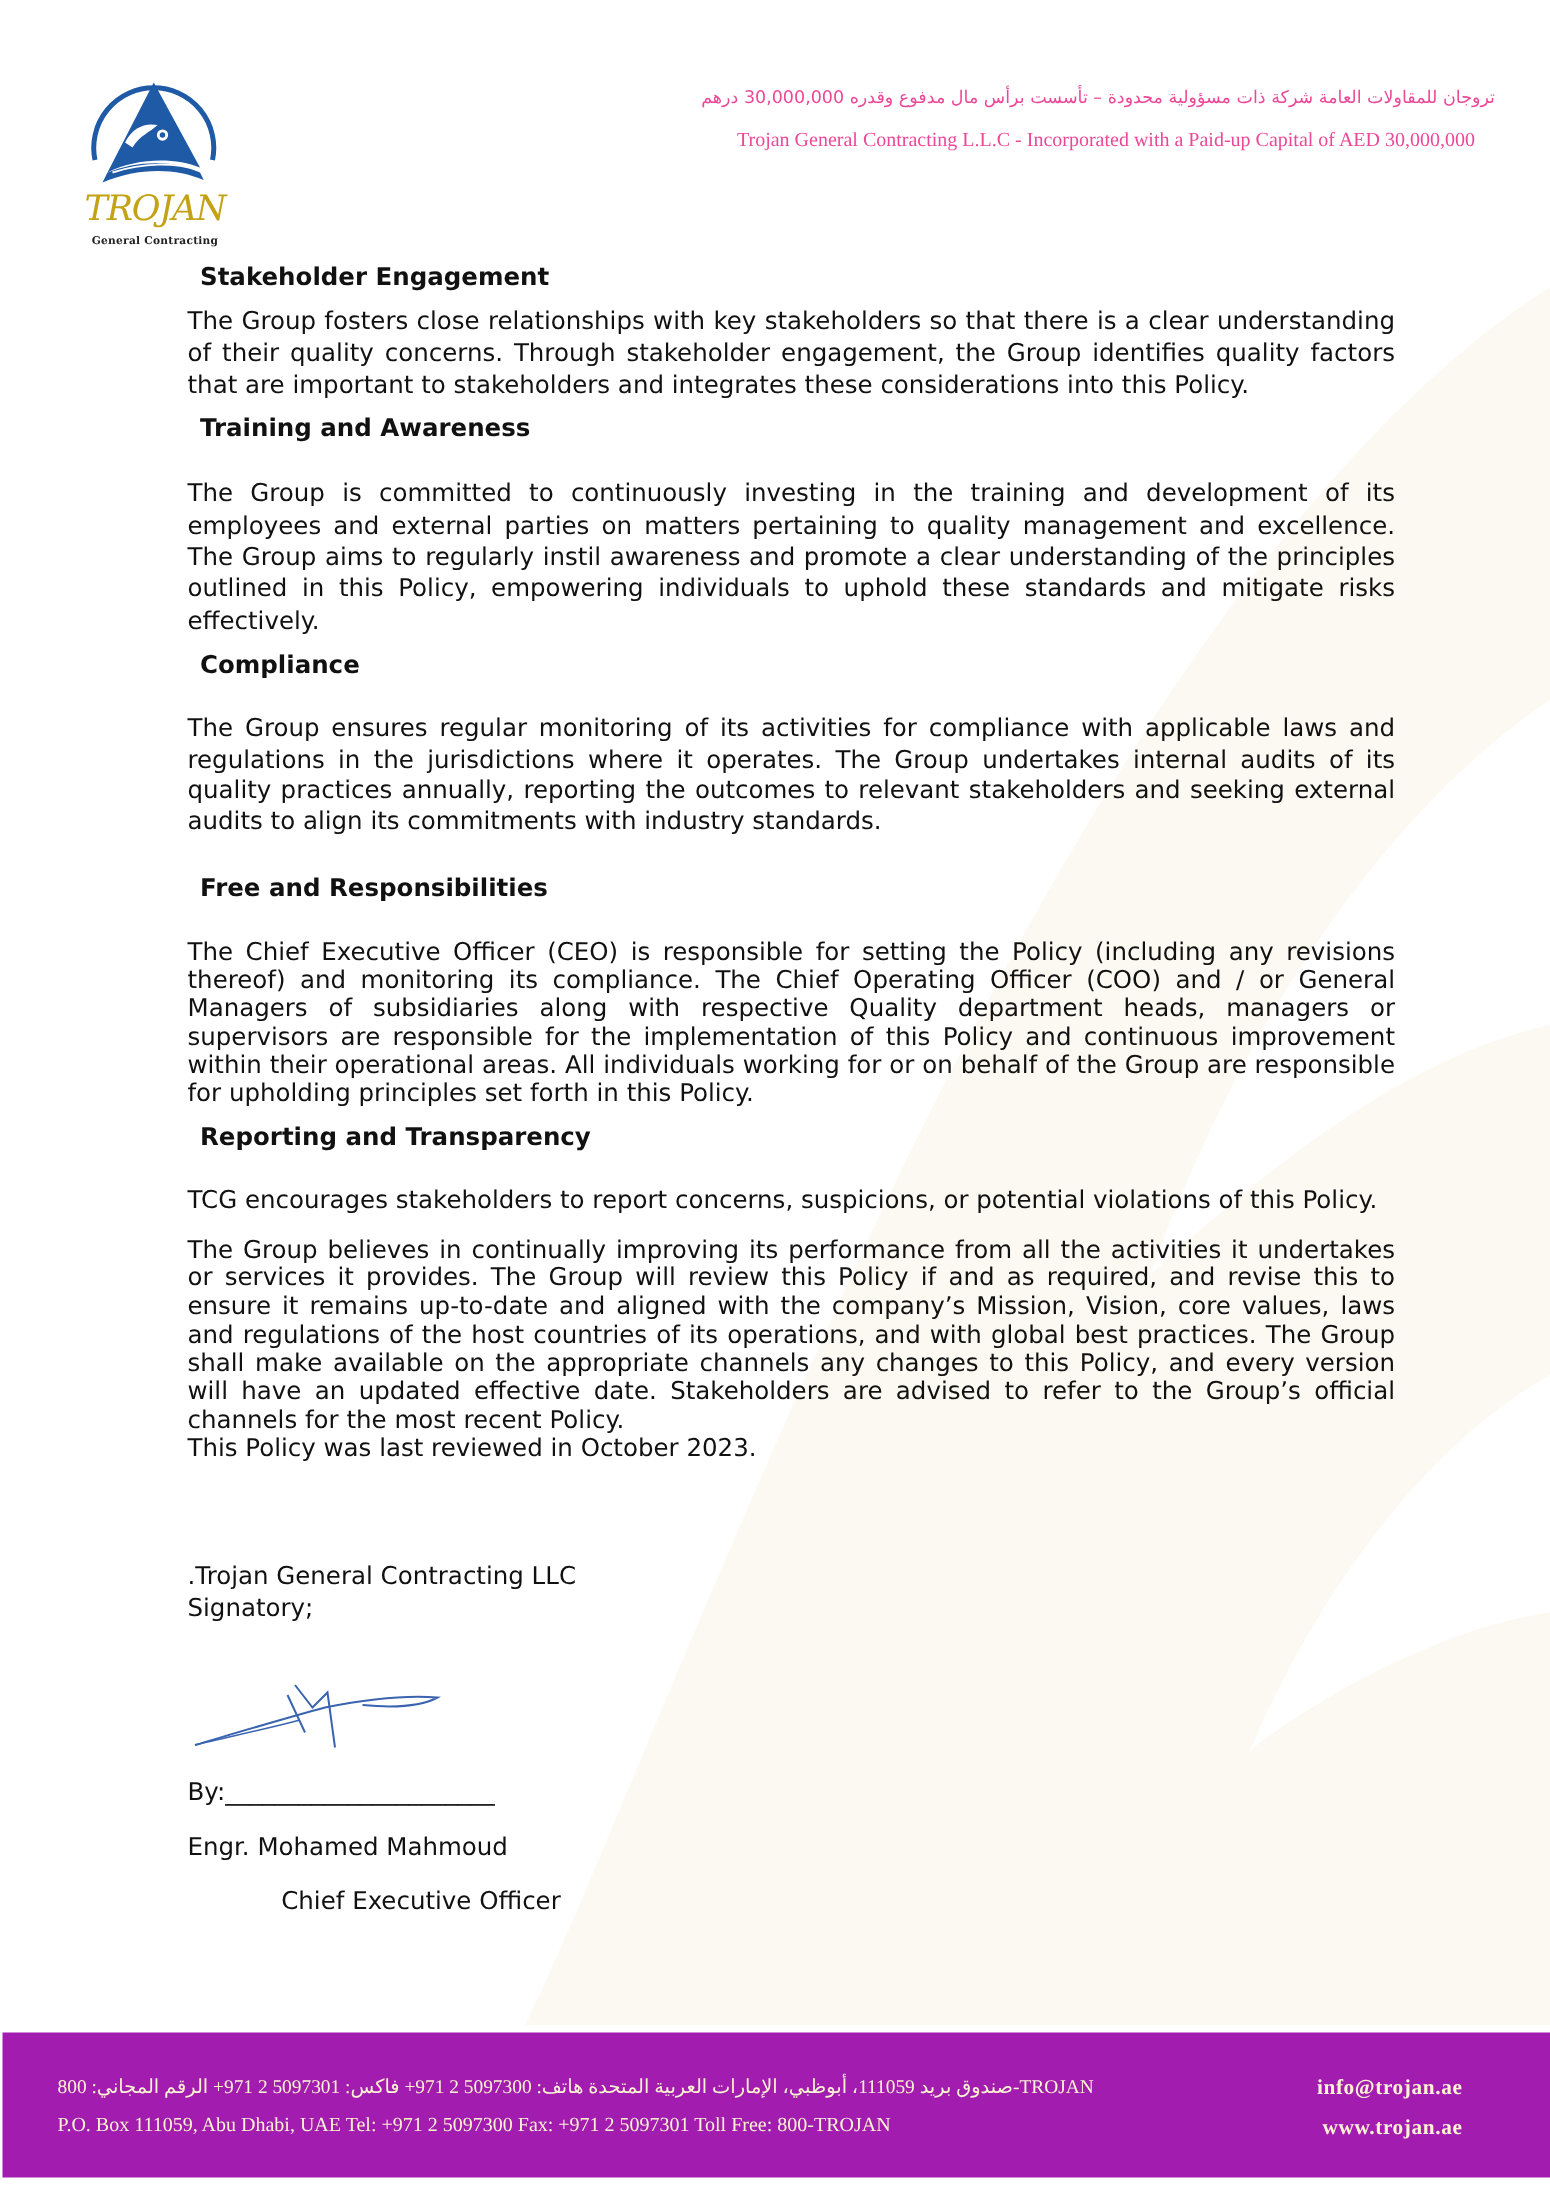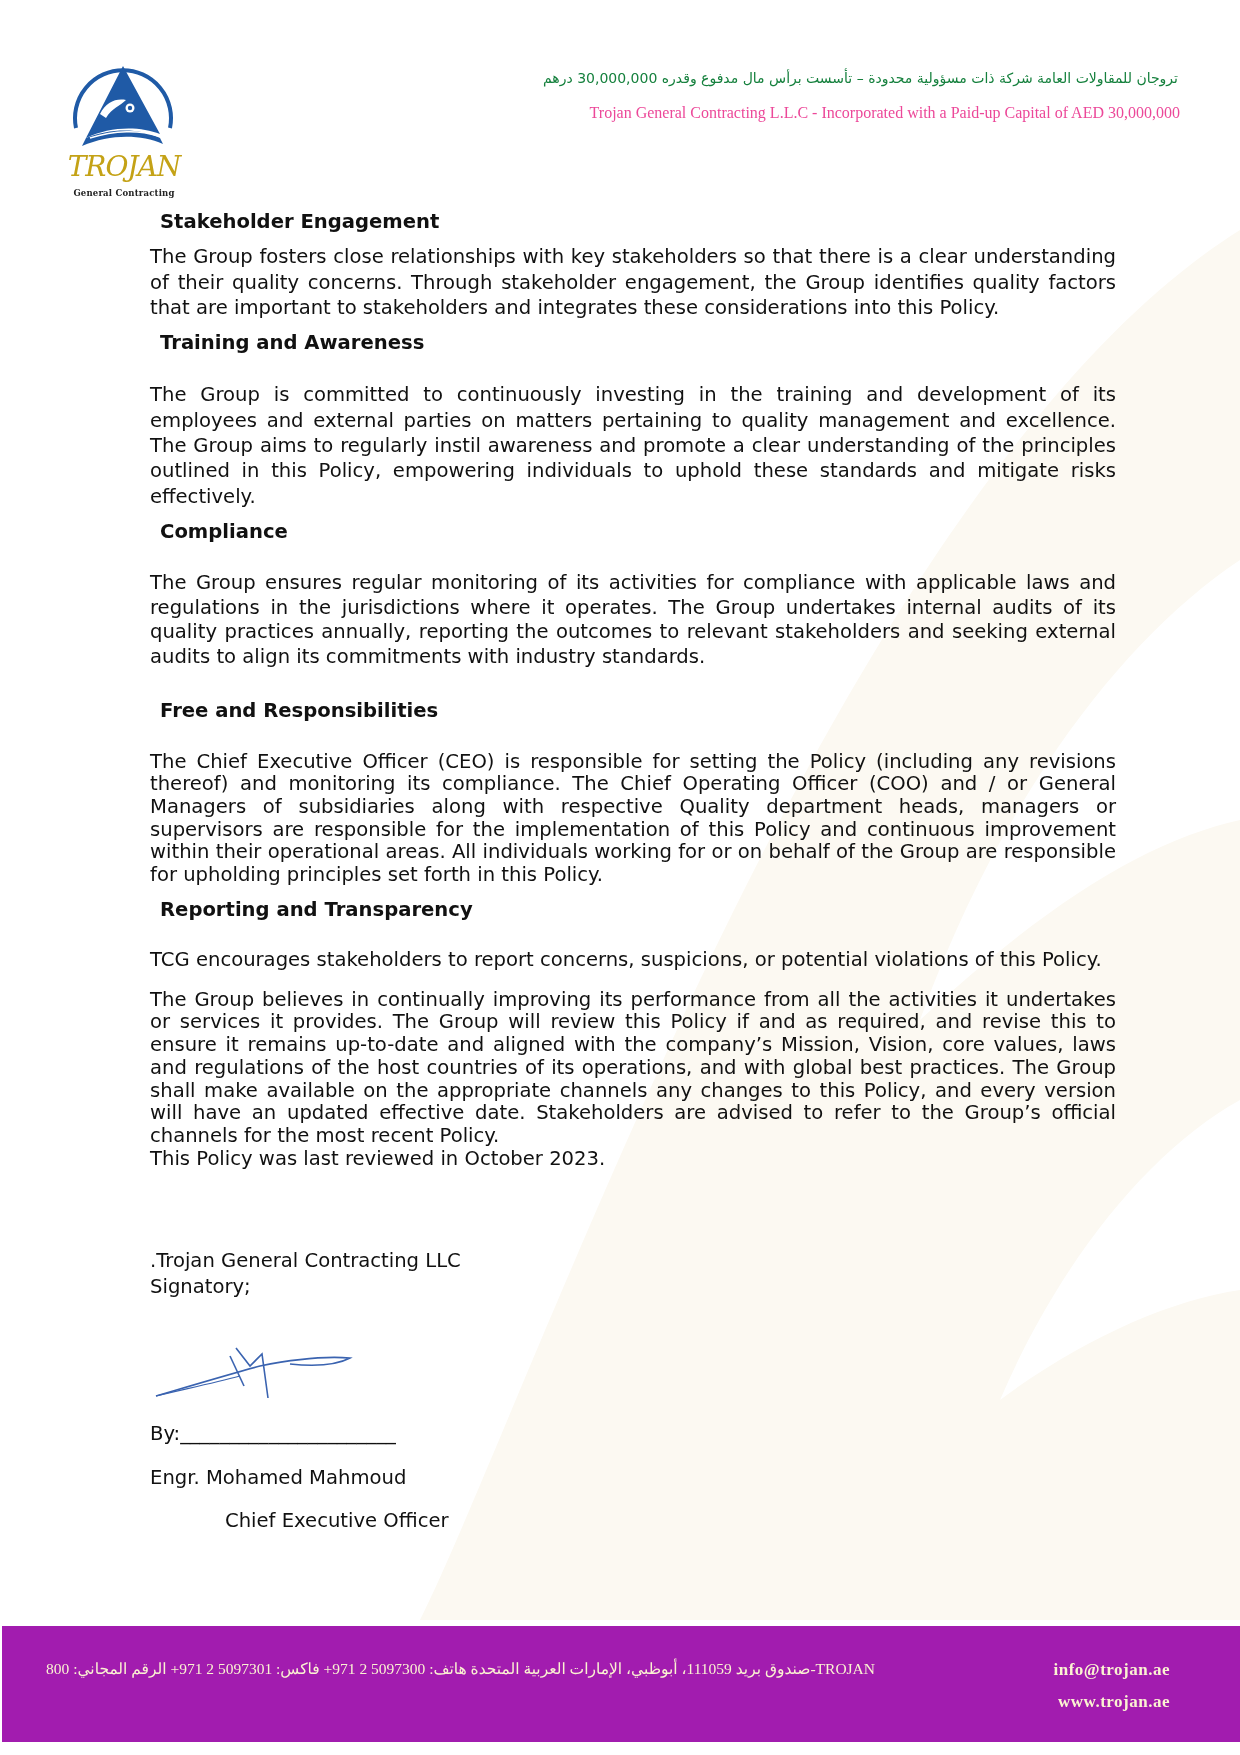--- a/index.html
+++ b/index.html
@@ -1,21 +1,21 @@
 <!DOCTYPE html>
 <html><head>
 <meta charset="utf-8">
 <style>
   html, body { margin:0; padding:0; }
   body { width:1240px; height:1755px; position:relative; background:#ffffff; overflow:hidden; font-family:"DejaVu Sans", sans-serif; color:#111; }
   .watermark { position:absolute; left:0; top:0; width:1240px; height:1755px; z-index:0; }
   .logo { position:absolute; left:60px; top:52px; width:126px; height:150px; z-index:2; }
   .logo-word { position:absolute; left:64px; top:150px; width:120px; text-align:center; font-family:"DejaVu Serif", serif; font-size:28px; color:#c4a216; letter-spacing:-1px; z-index:2;font-style:italic; }
   .logo-sub { position:absolute; left:64px; top:188px; width:120px; text-align:center; font-family:"DejaVu Serif", serif; font-size:8.5px; font-weight:bold; color:#222; letter-spacing:0.2px; z-index:2; }
-  .hdr-ar { position:absolute; right:62px; top:70px; direction:rtl; font-family:"DejaVu Sans", sans-serif; font-size:14px; color:#15803d; z-index:2; white-space:nowrap; }
+  .hdr-ar { position:absolute; right:44px; top:70px; direction:rtl; font-family:"DejaVu Sans", sans-serif; font-size:14px; color:#ec4899; z-index:2; white-space:nowrap; }
   .hdr-en { position:absolute; right:60px; top:104px; font-family:"Liberation Serif", serif; font-size:16px; color:#ec4899; z-index:2; white-space:nowrap; }
   .content { position:absolute; left:150px; top:199px; width:966px; z-index:2; font-size:19.6px; line-height:25.3px; }
   .content h2 { margin:10px; font-size:19.6px; font-weight:bold; line-height:25.3px; }
   .content p { margin:0; text-align:justify; }
   .gap { height:17px; }
   .gap-lg { height:19px; }
   .sig-block { position:absolute; left:150px; top:1248px; z-index:2; font-size:19.6px; line-height:26px; }
   .signature { position:absolute; left:150px; top:1336px; width:210px; height:70px; z-index:2; }
   .by-line { position:absolute; left:150px; top:1422px; font-size:19.6px; z-index:2; }
   .name-line { position:absolute; left:150px; top:1466px; font-size:19.6px; z-index:2; }
@@ -92,15 +92,16 @@
   <path d="M6 60 C30 54 60 48 90 40" fill="none" stroke="#3a63b0" stroke-width="1.2"></path>
   <path d="M80 20 L94 50" fill="none" stroke="#3a63b0" stroke-width="1.6"></path>
   <path d="M86 12 L100 30 L112 18 L118 62" fill="none" stroke="#3a63b0" stroke-width="1.6"></path>
 </svg>
 <div class="by-line">By:______________________</div>
 <div class="name-line">Engr. Mohamed Mahmoud</div>
 <div class="title-line">Chief Executive Officer</div>
 
 <div class="footer">
   <div class="ar">صندوق بريد 111059، أبوظبي، الإمارات العربية المتحدة هاتف: 5097300 2 971+ فاكس: 5097301 2 971+ الرقم المجاني: 800-TROJAN</div>
+  <div class="en">P.O. Box 111059, Abu Dhabi, UAE  Tel: +971 2 5097300  Fax: +971 2 5097301  Toll Free: 800-TROJAN</div>
   <div class="email">info@trojan.ae</div>
   <div class="web">www.trojan.ae</div>
 </div>
 
 </body></html>

